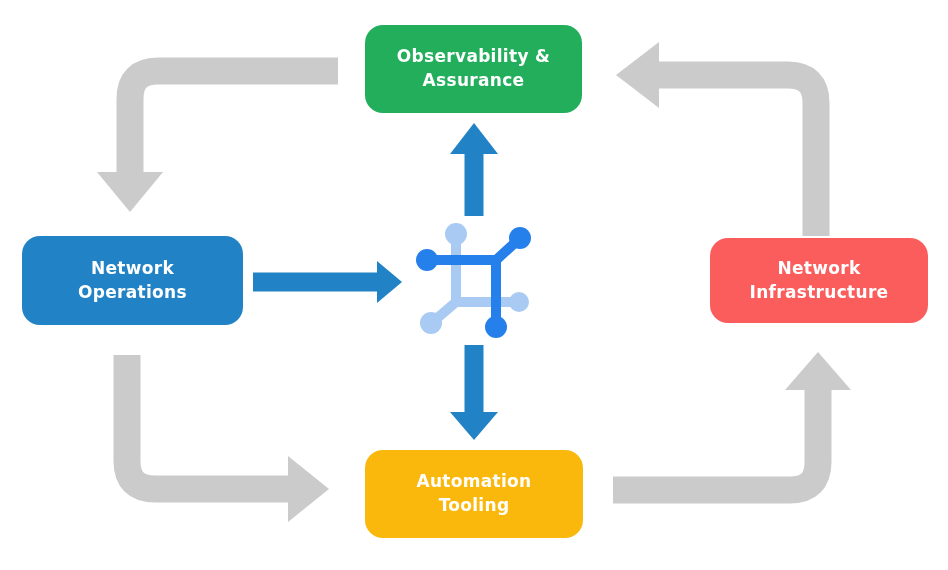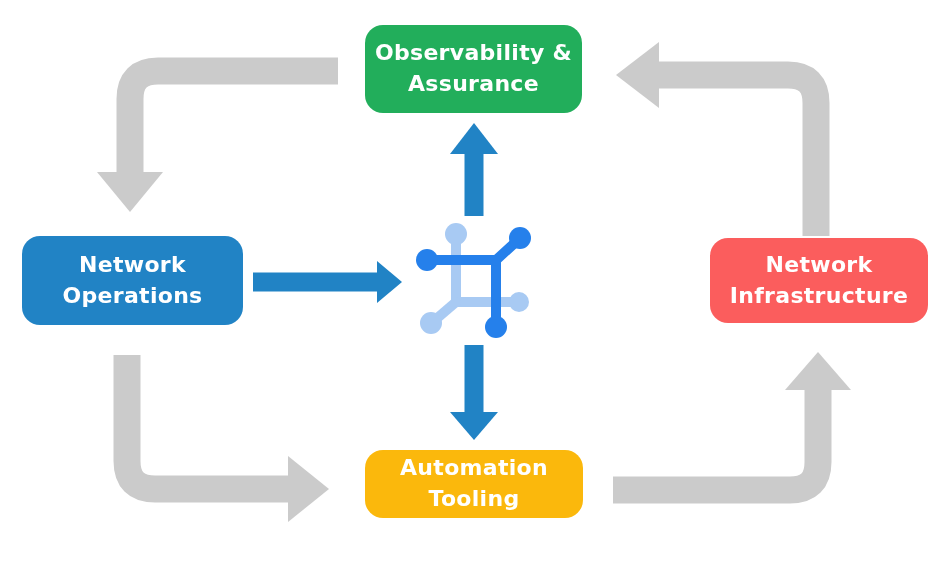--- a/index.html
+++ b/index.html
@@ -18,30 +18,30 @@
   .node {
     position: absolute;
     border-radius: 18px;
     display: flex;
     align-items: center;
     justify-content: center;
     text-align: center;
   }
   .node-label {
     color: #ffffff;
-    font-size: 22px;
+    font-size: 17px;
     font-weight: 600;
     line-height: 1.4;
     letter-spacing: 0.3px;
     white-space: pre-line;
   }
   .node-observability  { left: 365px; top: 25px;  width: 217px; height: 88px; }
   .node-operations     { left: 22px;  top: 236px; width: 221px; height: 89px; }
   .node-infrastructure { left: 710px; top: 238px; width: 218px; height: 85px; }
-  .node-automation     { left: 365px; top: 450px; width: 218px; height: 68px; }
+  .node-automation     { left: 365px; top: 450px; width: 218px; height: 88px; }
 </style>
 </head>
 <body>
 
 <div class="canvas">
 
   <svg class="layer" width="948" height="570" viewBox="0 0 948 570">
 
     <g>
 

